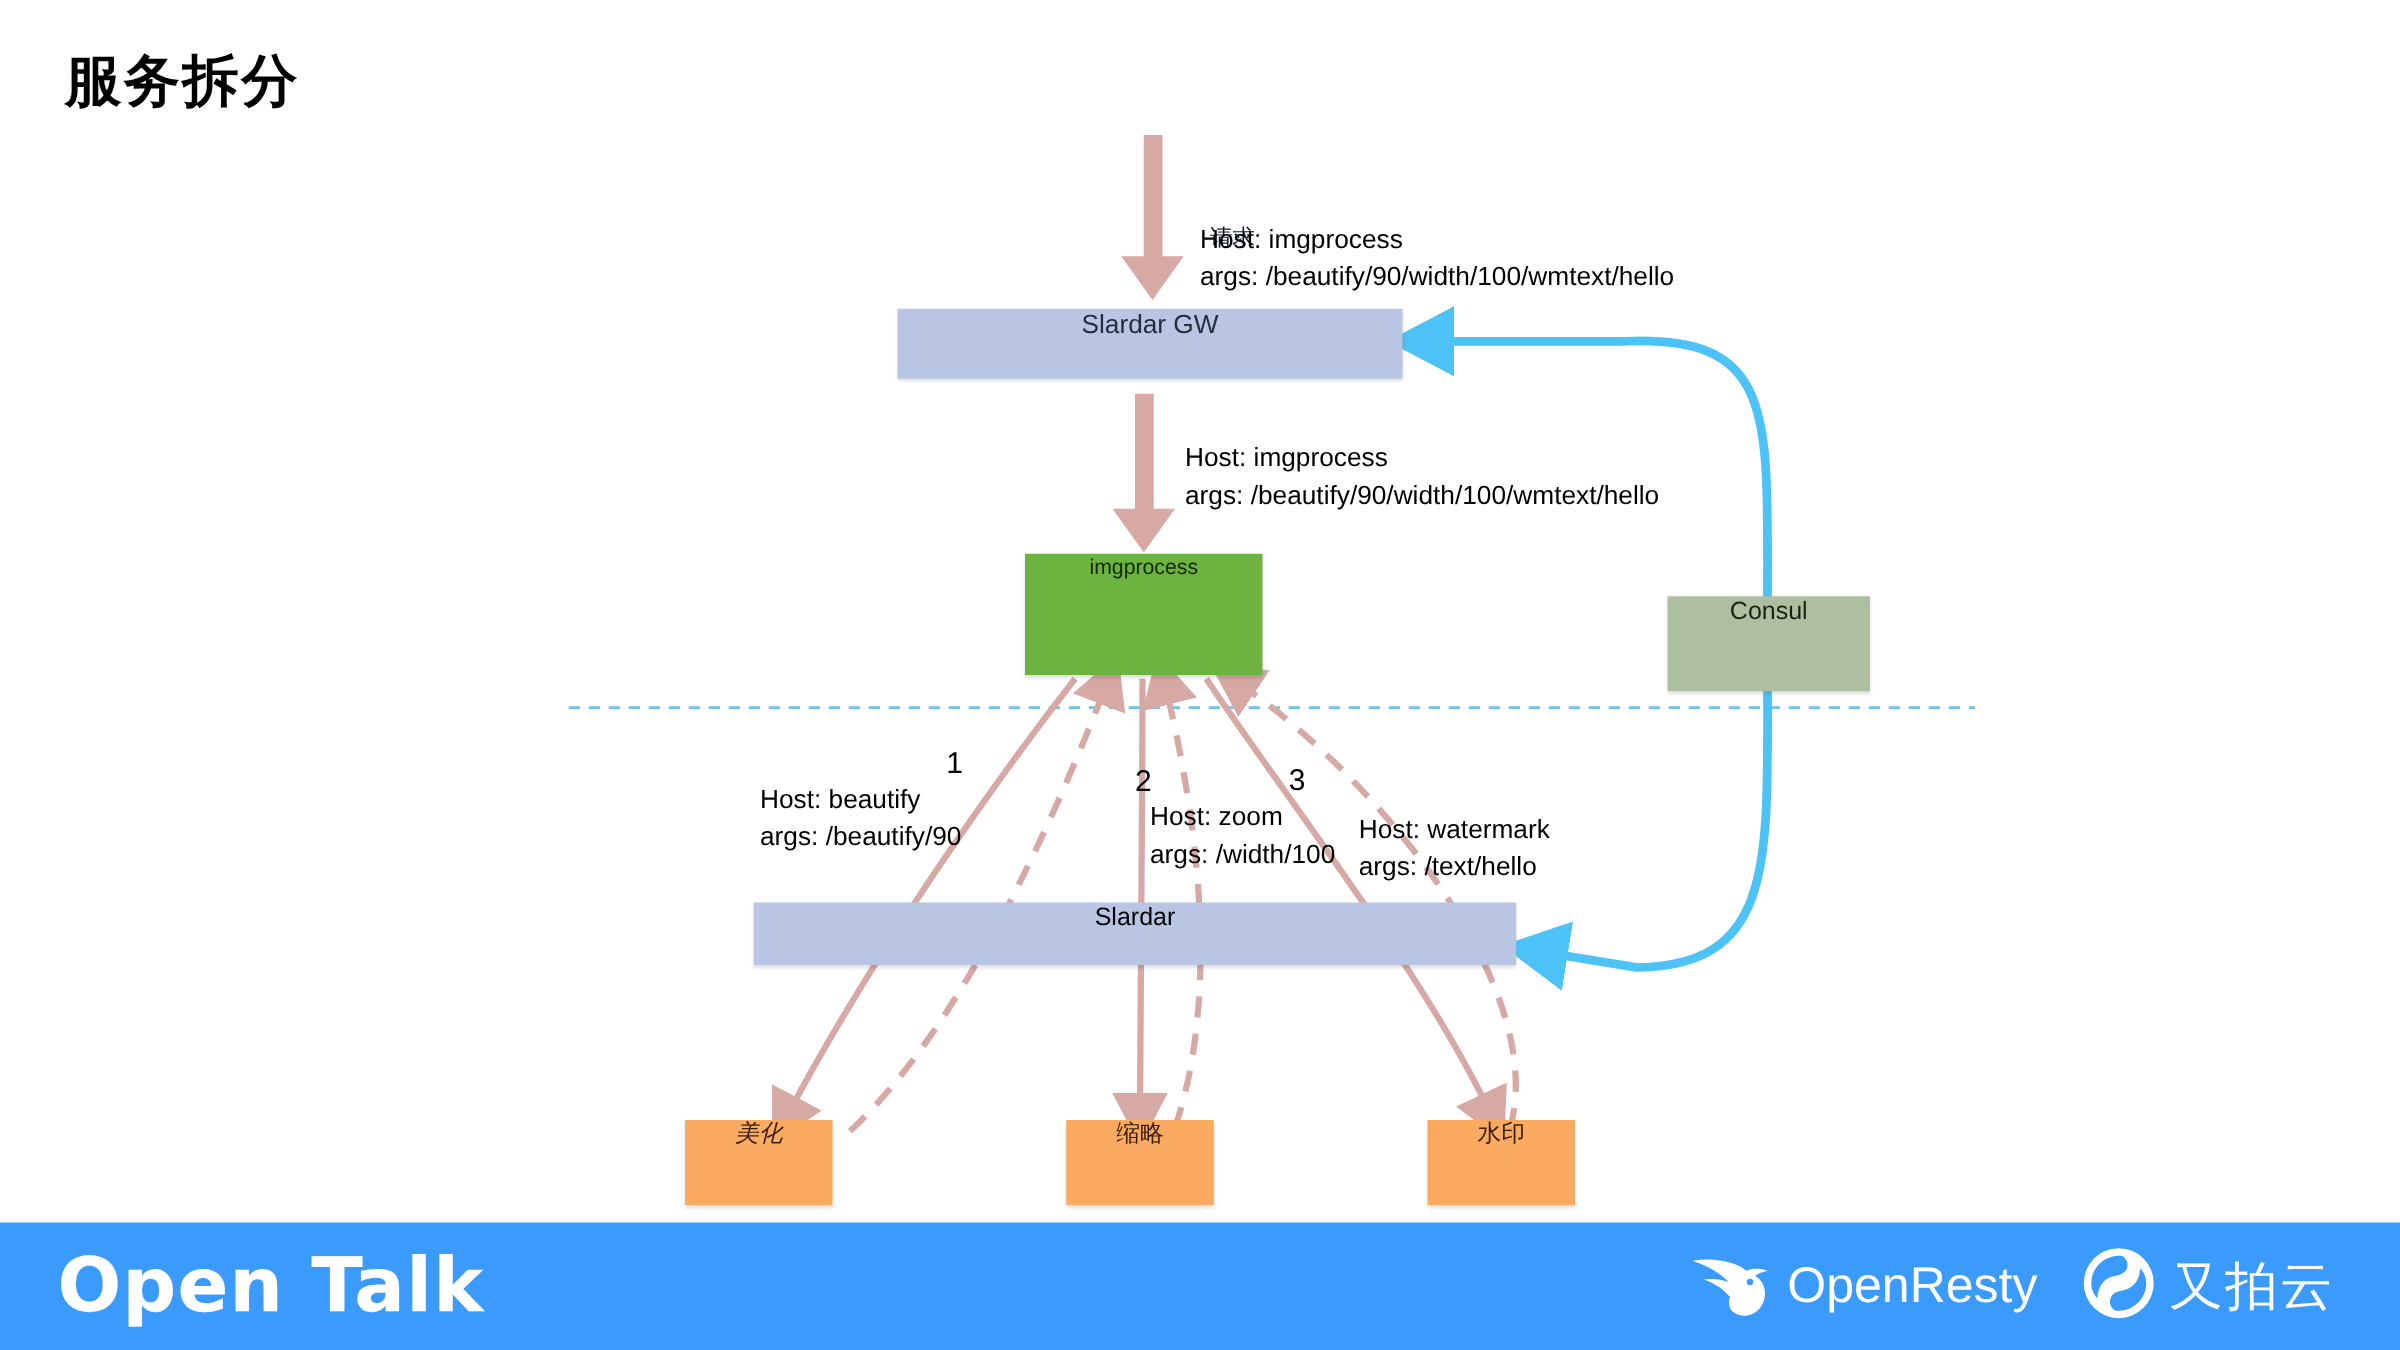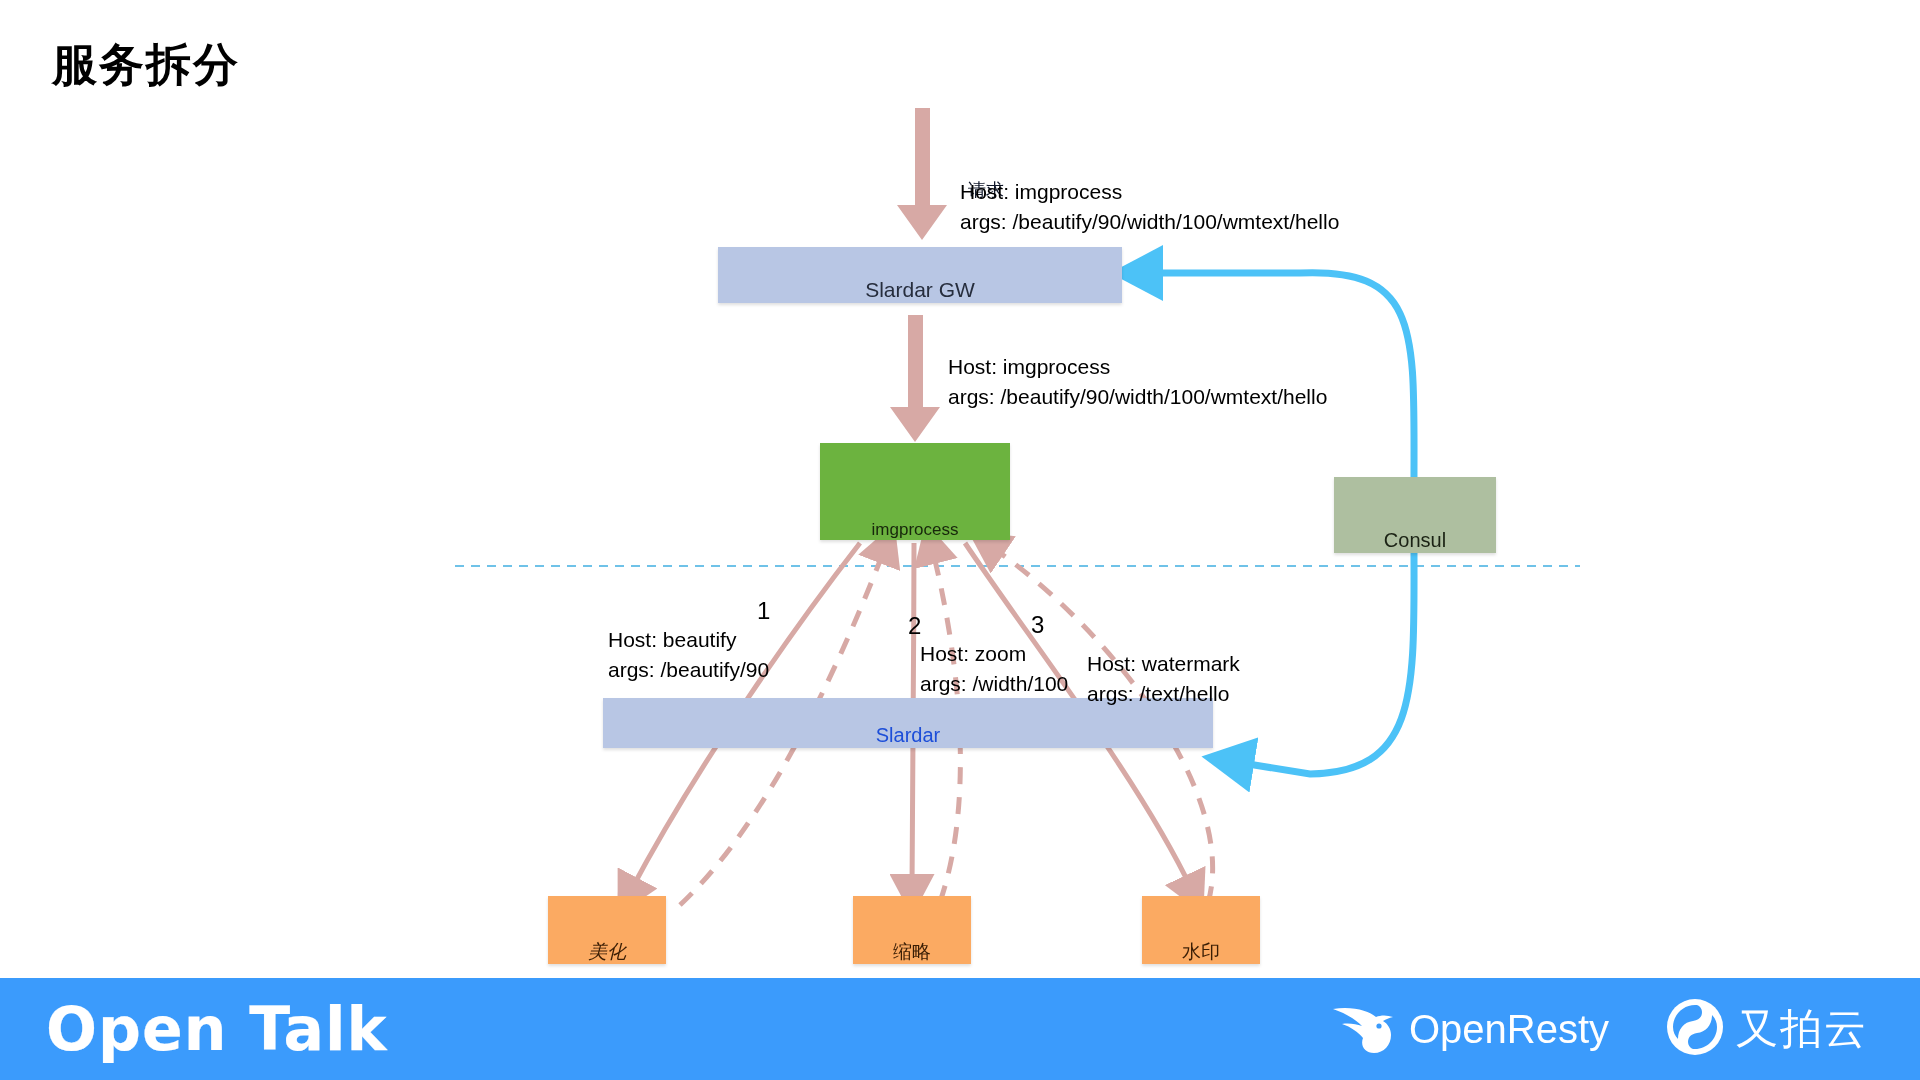--- a/index.html
+++ b/index.html
@@ -42,21 +42,21 @@
     width: 1920px;
     height: 1080px;
     pointer-events: none;
   }
 
   
   .node {
     position: absolute;
     box-sizing: border-box;
     display: flex;
-    align-items: flex-end;
+    align-items: flex-start;
     justify-content: center;
     text-align: center;
     line-height: 1.25;
   }
 
   .node-slardar-gw {
     left: 718px;
     top: 247px;
     width: 404px;
     height: 56px;
@@ -83,25 +83,25 @@
     width: 162px;
     height: 76px;
     background: #aebfa0;
     color: #1b2214;
     font-size: 20px;
     box-shadow: 0 2px 3px rgba(0,0,0,0.13);
   }
 
   .node-slardar {
     left: 603px;
-    top: 698px;
+    top: 722px;
     width: 610px;
     height: 50px;
     background: #b8c6e4;
-    color: #1d4ed8;
+    color: #000000;
     font-size: 20px;
     box-shadow: 0 2px 3px rgba(0,0,0,0.13);
   }
 
   .node-service {
     top: 896px;
     width: 118px;
     height: 68px;
     background: #fbaa62;
     color: #3a1e05;
@@ -168,21 +168,21 @@
     font-family: "DejaVu Sans", sans-serif;
     -webkit-text-stroke: 0.2px #fff;
   }
   #footer-logos {
     position: absolute;
     right: 52px;
     top: 50%;
     transform: translateY(-50%);
     display: flex;
     align-items: center;
-    gap: 57px;
+    gap: 36px;
   }
   .logo-group {
     display: flex;
     align-items: center;
     gap: 12px;
   }
   .logo-word {
     color: #ffffff;
     font-size: 40px;
     font-weight: 300;

